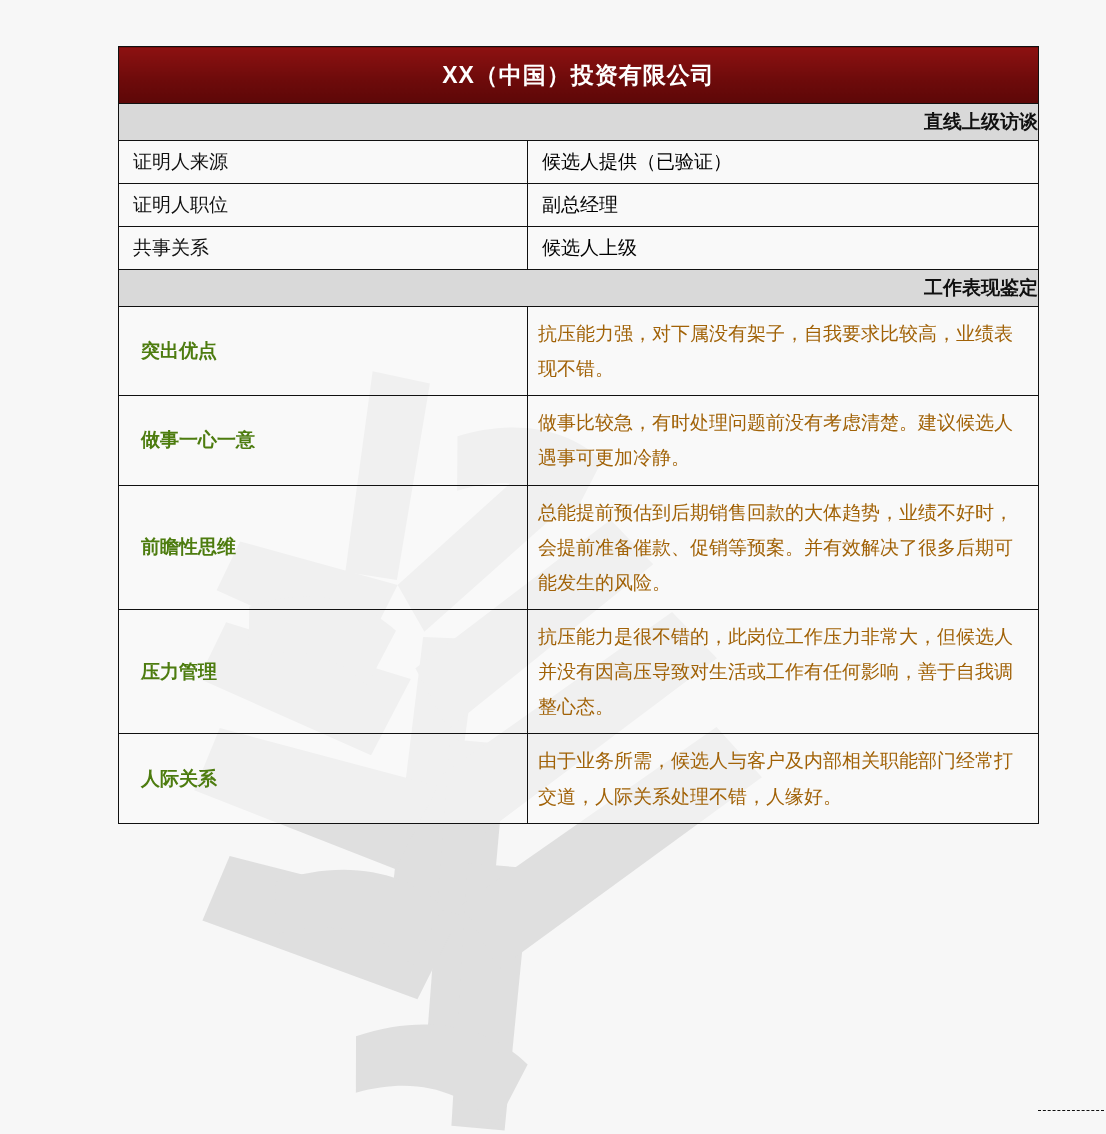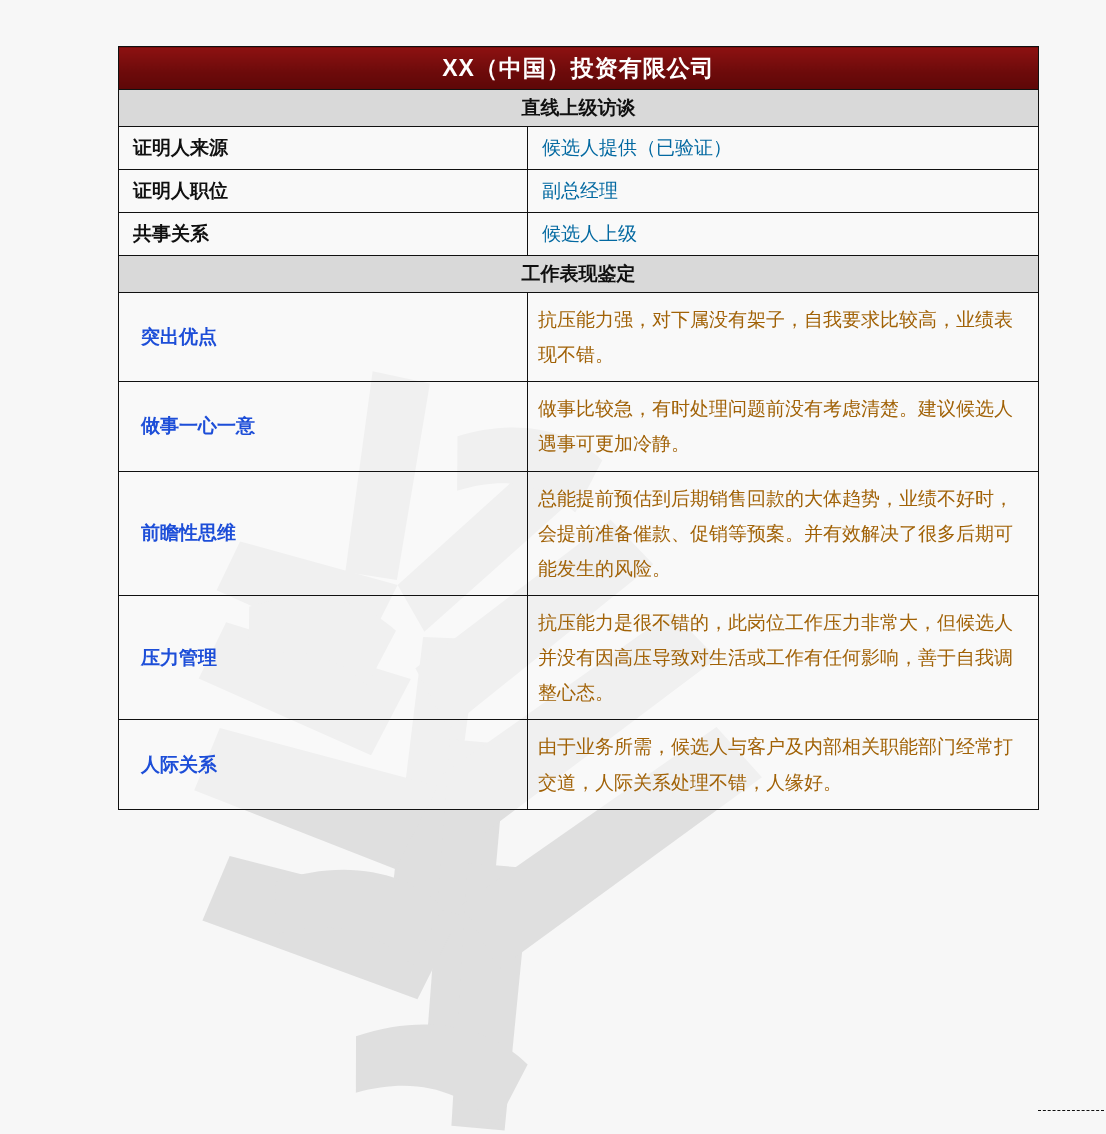--- a/index.html
+++ b/index.html
@@ -56,58 +56,58 @@
 
   
   .title-cell {
     background: linear-gradient(180deg, #8d1111 0%, #6f0b0b 55%, #5d0707 100%) !important;
     color: #ffffff;
     text-align: center;
     font-weight: bold;
     font-size: 23px;
     letter-spacing: 1px;
     height: 42px;
-    padding: 0;
+    padding: 7px;
   }
 
   
   .section-cell {
     background: #d9d9d9 !important;
-    text-align: center;
+    text-align: right;
     font-weight: bold;
     font-size: 19px;
     height: 36px;
     padding: 0;
     color: #101010;
   }
 
   
   .info-label {
     width: 165px;
-    font-weight: bold;
+    font-weight: normal;
     font-size: 19px;
     padding: 8px 0 8px 14px;
     height: 22px;
     color: #101010;
     white-space: nowrap;
   }
   .info-value {
     font-size: 19px;
     padding: 8px 0 8px 14px;
-    color: #0369a1;
+    color: #000000;
     font-weight: normal;
   }
 
   
   .eval-label {
     width: 409px;
     font-weight: bold;
     font-size: 19px;
     padding: 10px 0 10px 22px;
-    color: #1d4ed8;
+    color: #4d7c0f;
     vertical-align: middle;
     white-space: nowrap;
   }
   .eval-value {
     font-size: 19px;
     line-height: 1.85;
     padding: 9px 10px 9px 10px;
     color: #a16207;
     vertical-align: middle;
     font-weight: normal;

